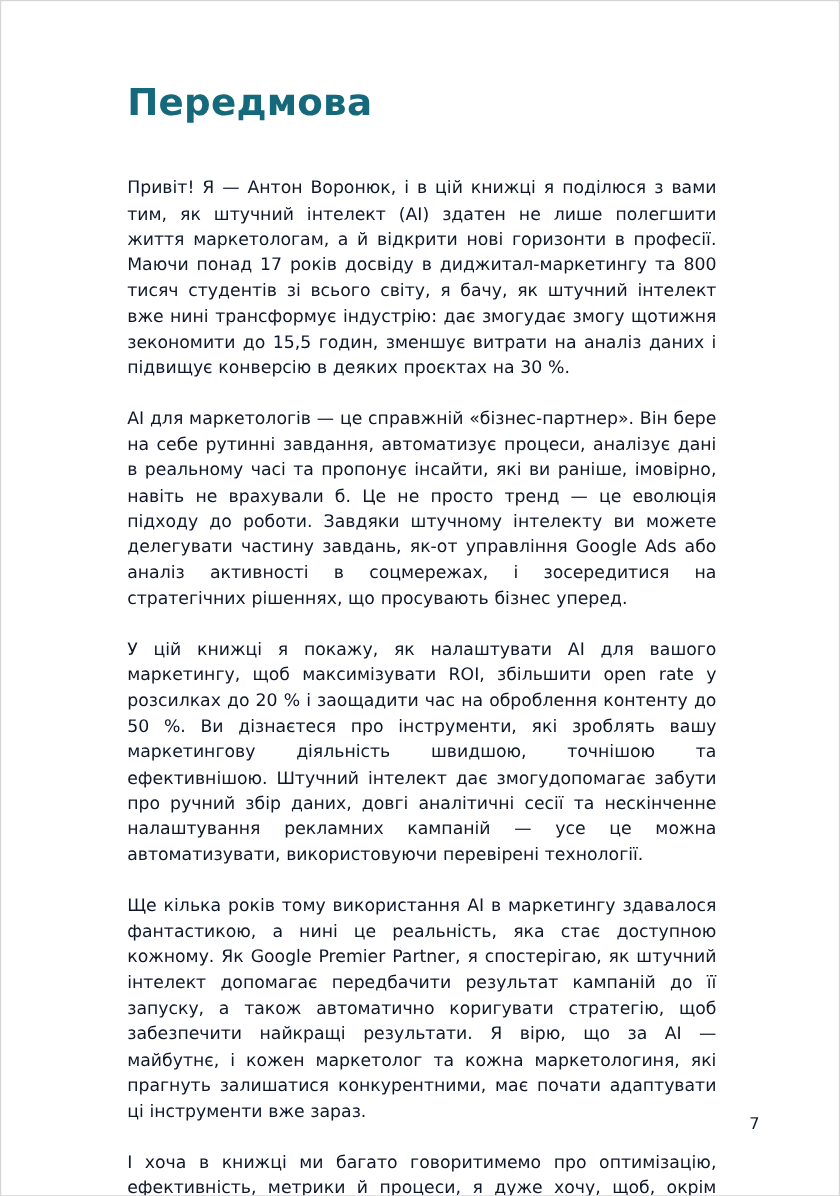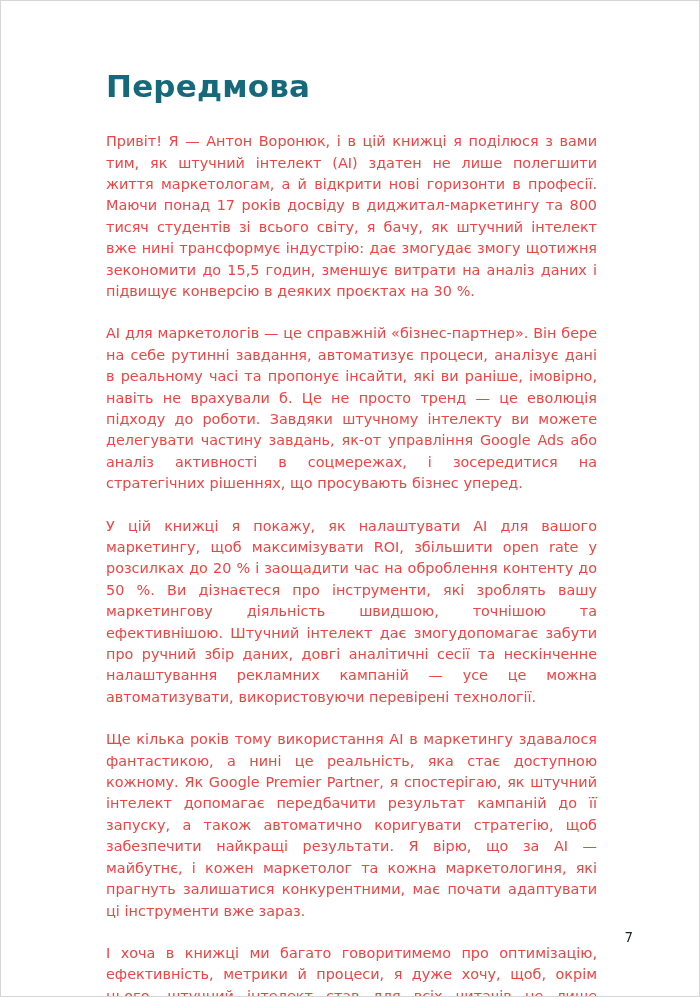--- a/index.html
+++ b/index.html
@@ -19,37 +19,37 @@
     color: #16242f;
     overflow: hidden;
   }
   .content {
     position: absolute;
     left: 105px;
     width: 491px;
     top: 68px;
   }
   h1.chapter-title {
-    margin: 0 0 28px 0;
+    margin: 0 0 44px 0;
     font-size: 31px;
     line-height: 1.1;
     font-weight: 700;
     letter-spacing: 0.2px;
     
     color: #16697a;
   }
   .body-text p {
     margin: 0 0 21px 0;
     font-size: 14.4px;
     line-height: 21.4px;
     text-align: justify;
     hyphens: auto;
     -webkit-hyphens: auto;
     word-spacing: 0.2px;
-    color: #ef4444;
+    color: #0f172a;
   }
   .body-text p:last-child {
     margin-bottom: 0;
   }
   .page-number {
     position: absolute;
     right: 66px;
     top: 928px;
     font-size: 13.5px;
     color: #16242f;

